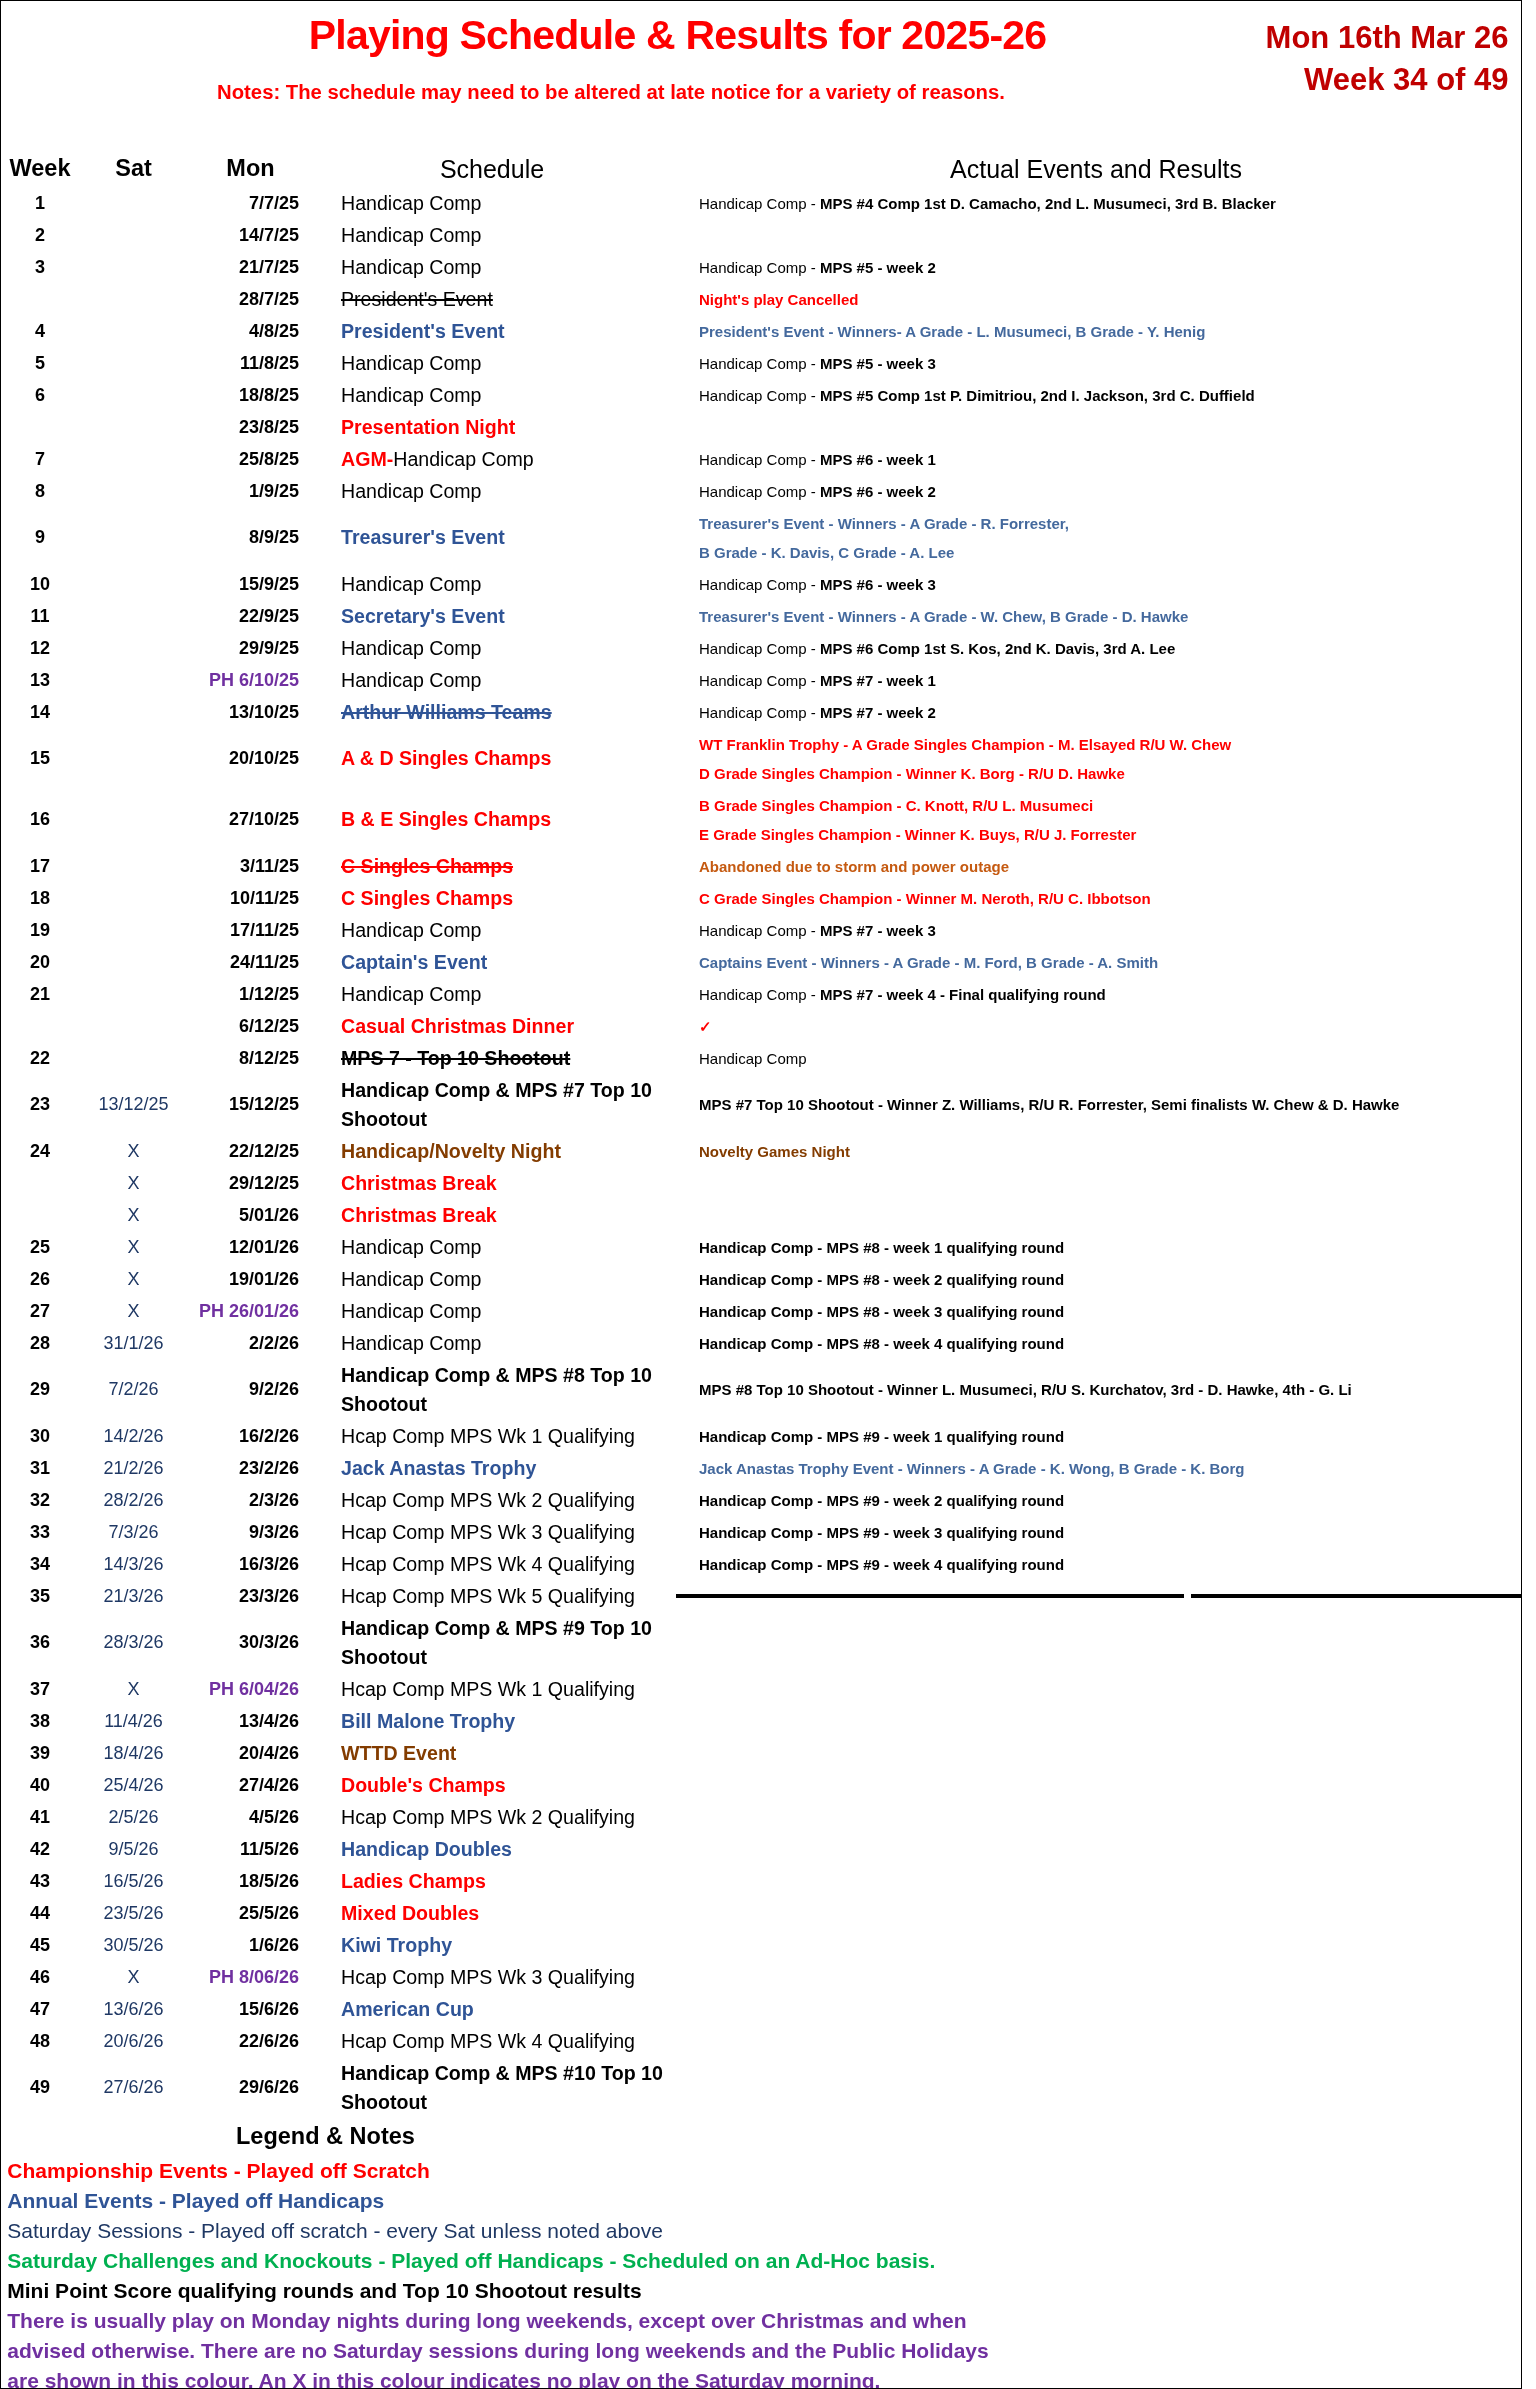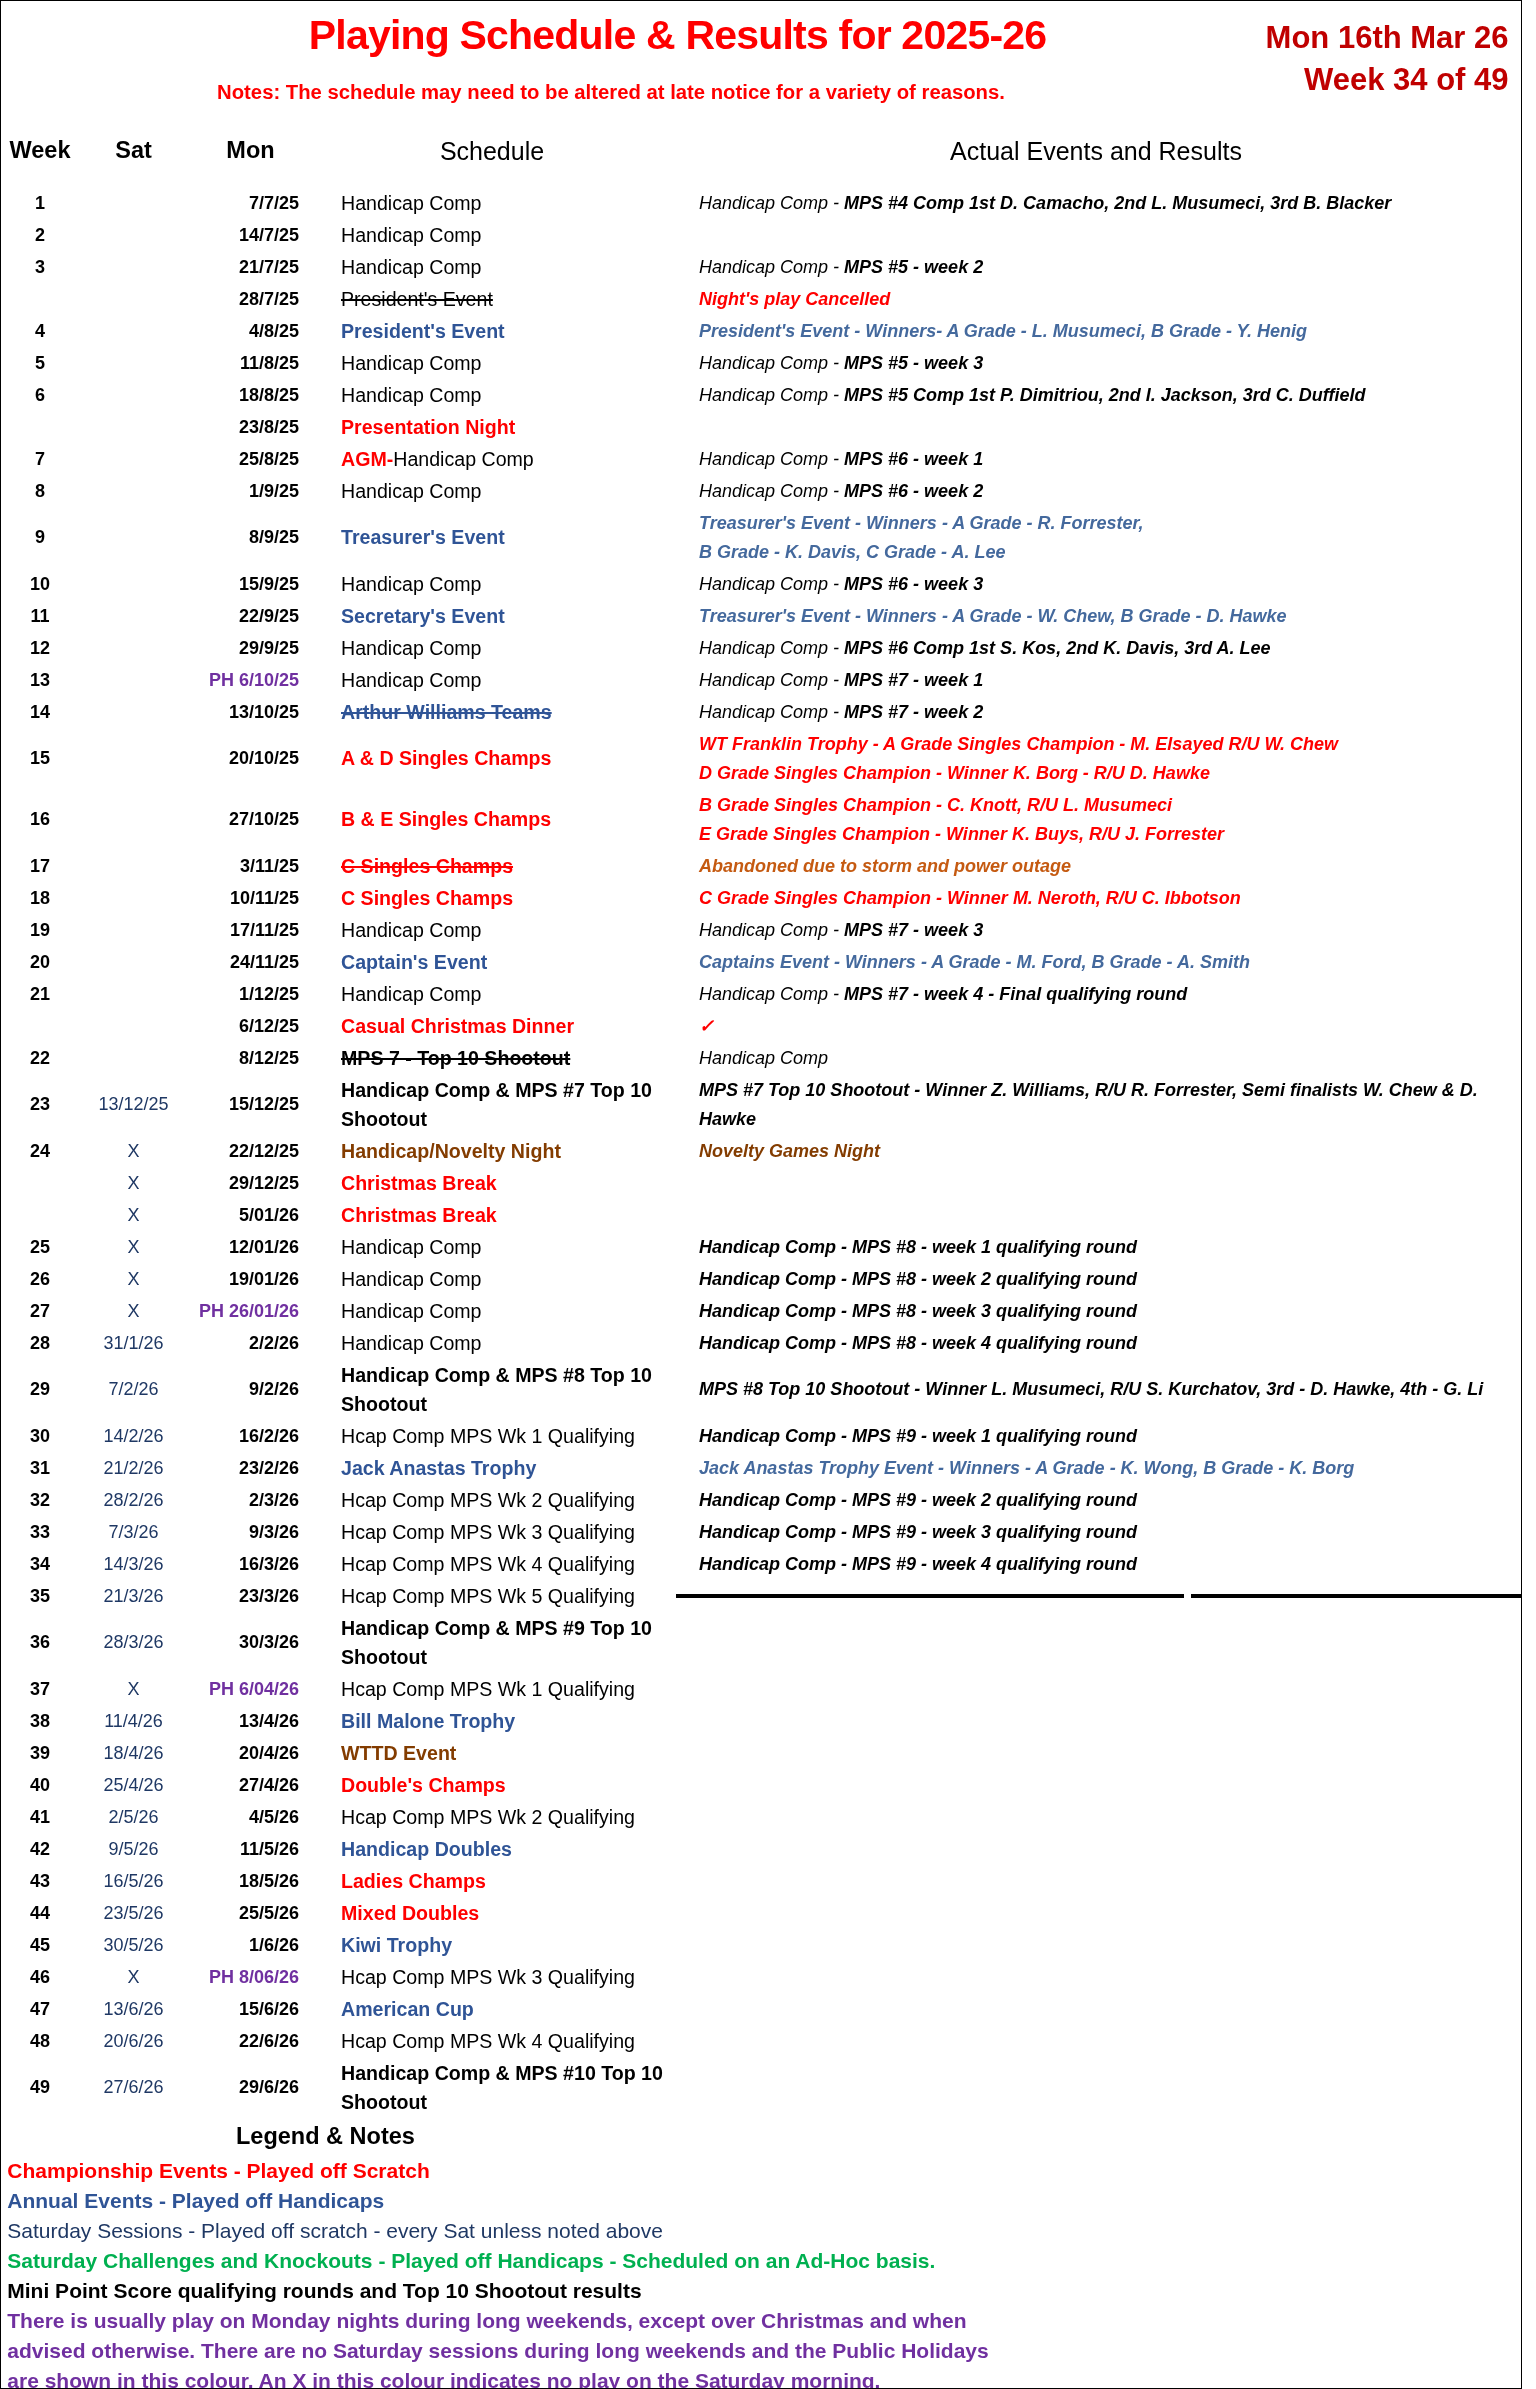--- a/index.html
+++ b/index.html
@@ -32,32 +32,32 @@
   .rightdate{position:absolute;top:15.6px;right:12.5px;text-align:right;
              font-size:31px;line-height:42px;}
   .notes{position:absolute;top:80px;left:0;width:1220px;text-align:center;
          font-size:20.3px;}
 
   
   .thead,.row{
     display:grid;
     grid-template-columns:78px 109px 125px 358px 1fr;
   }
-  .thead{position:absolute;top:118px;left:0;right:0;height:47px;align-items:end;}
+  .thead{position:absolute;top:136px;left:0;right:0;height:47px;align-items:end;}
   .hsmall{font-size:23.5px;font-weight:700;text-align:center;padding-bottom:1.6px;}
   .hbig{font-size:25px;font-weight:400;text-align:center;padding-bottom:0px;}
 
   .tbody{position:absolute;top:186px;left:0;right:0;}
   .row{min-height:32px;align-items:center;position:relative;}
   .row.tall{min-height:61px;}
   .cw{text-align:center;font-size:18px;font-weight:700;color:#000;}
   .cs{text-align:center;font-size:18px;}
   .cm{text-align:right;padding-right:14px;font-size:18px;white-space:nowrap;}
   .csched{padding-left:28px;font-size:19.6px;line-height:29px;}
-  .cres{padding-left:28px;padding-right:11px;font-size:18px;line-height:29px;position:relative;font-style:italic;}
+  .cres{padding-left:28px;padding-right:11px;font-size:15px;line-height:29px;position:relative;}
   .cres.center{}
   .resline{min-height:29px;}
   .blackbar{
     position:absolute;left:4.7px;right:0;top:-2.3px;bottom:-2.3px;
     background:linear-gradient(90deg,#000 0px,#000 508px,#fff 508px,#fff 515px,#000 515px,#000 100%);
   }
 
   
   .legend-head{margin-top:4.7px;margin-left:235px;font-size:23.5px;font-weight:700;color:#000;}
   .legend{padding-left:6.3px;margin-top:6.3px;}

